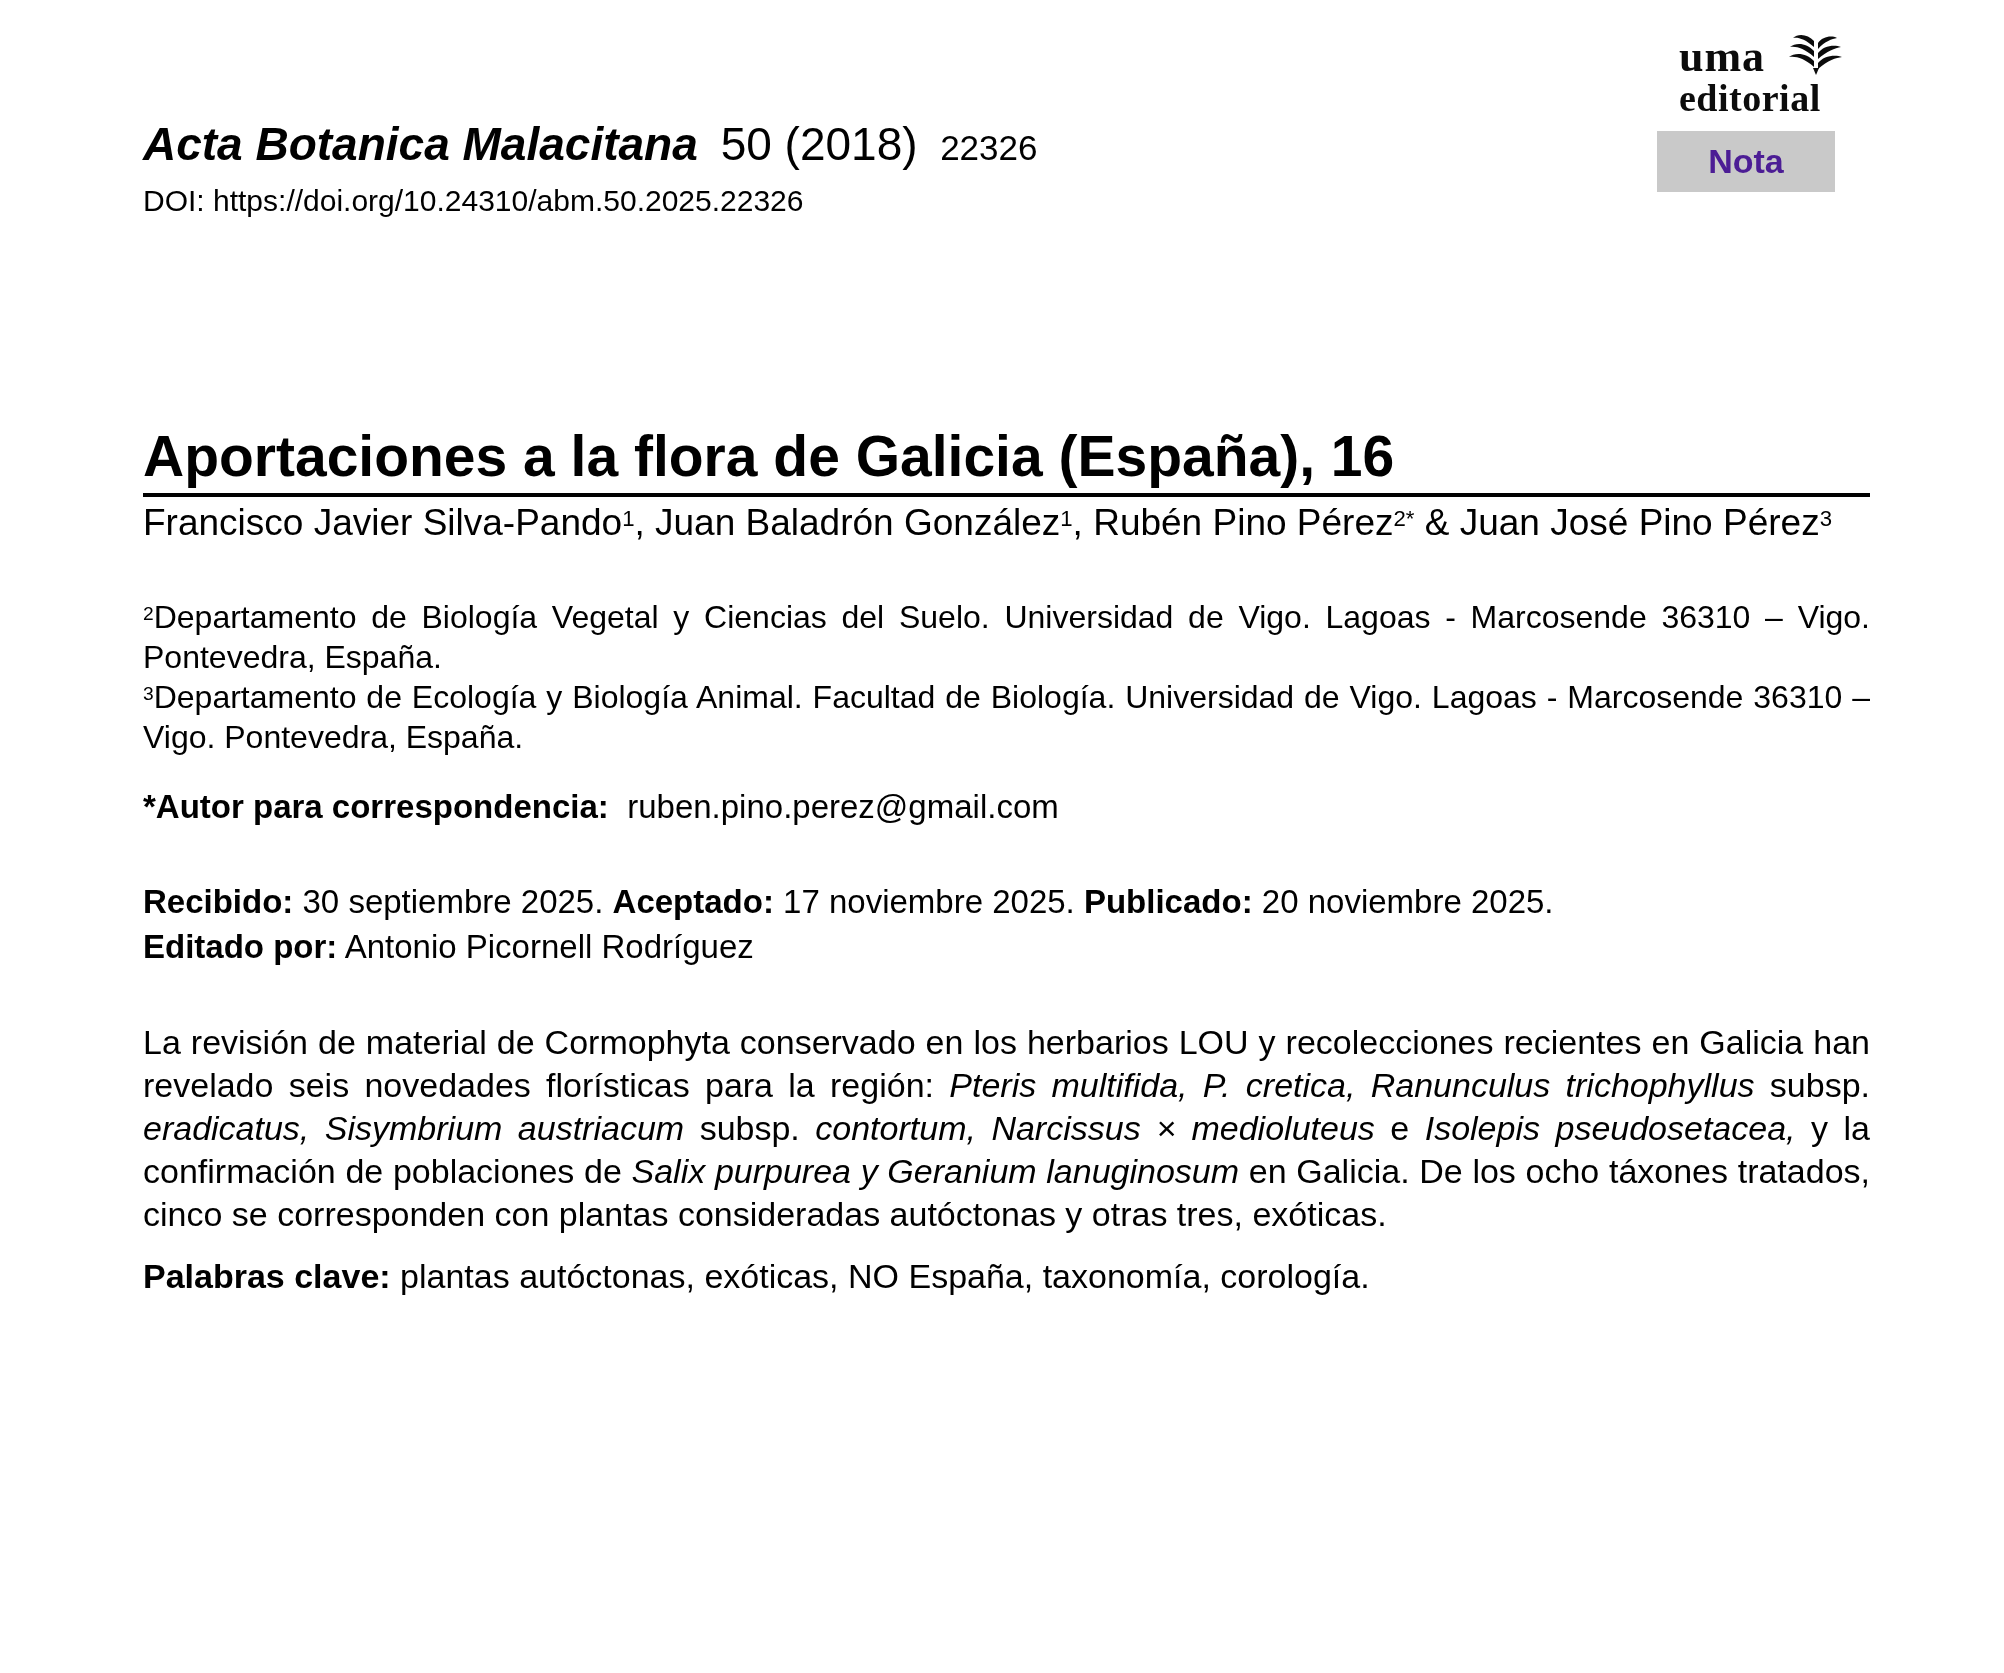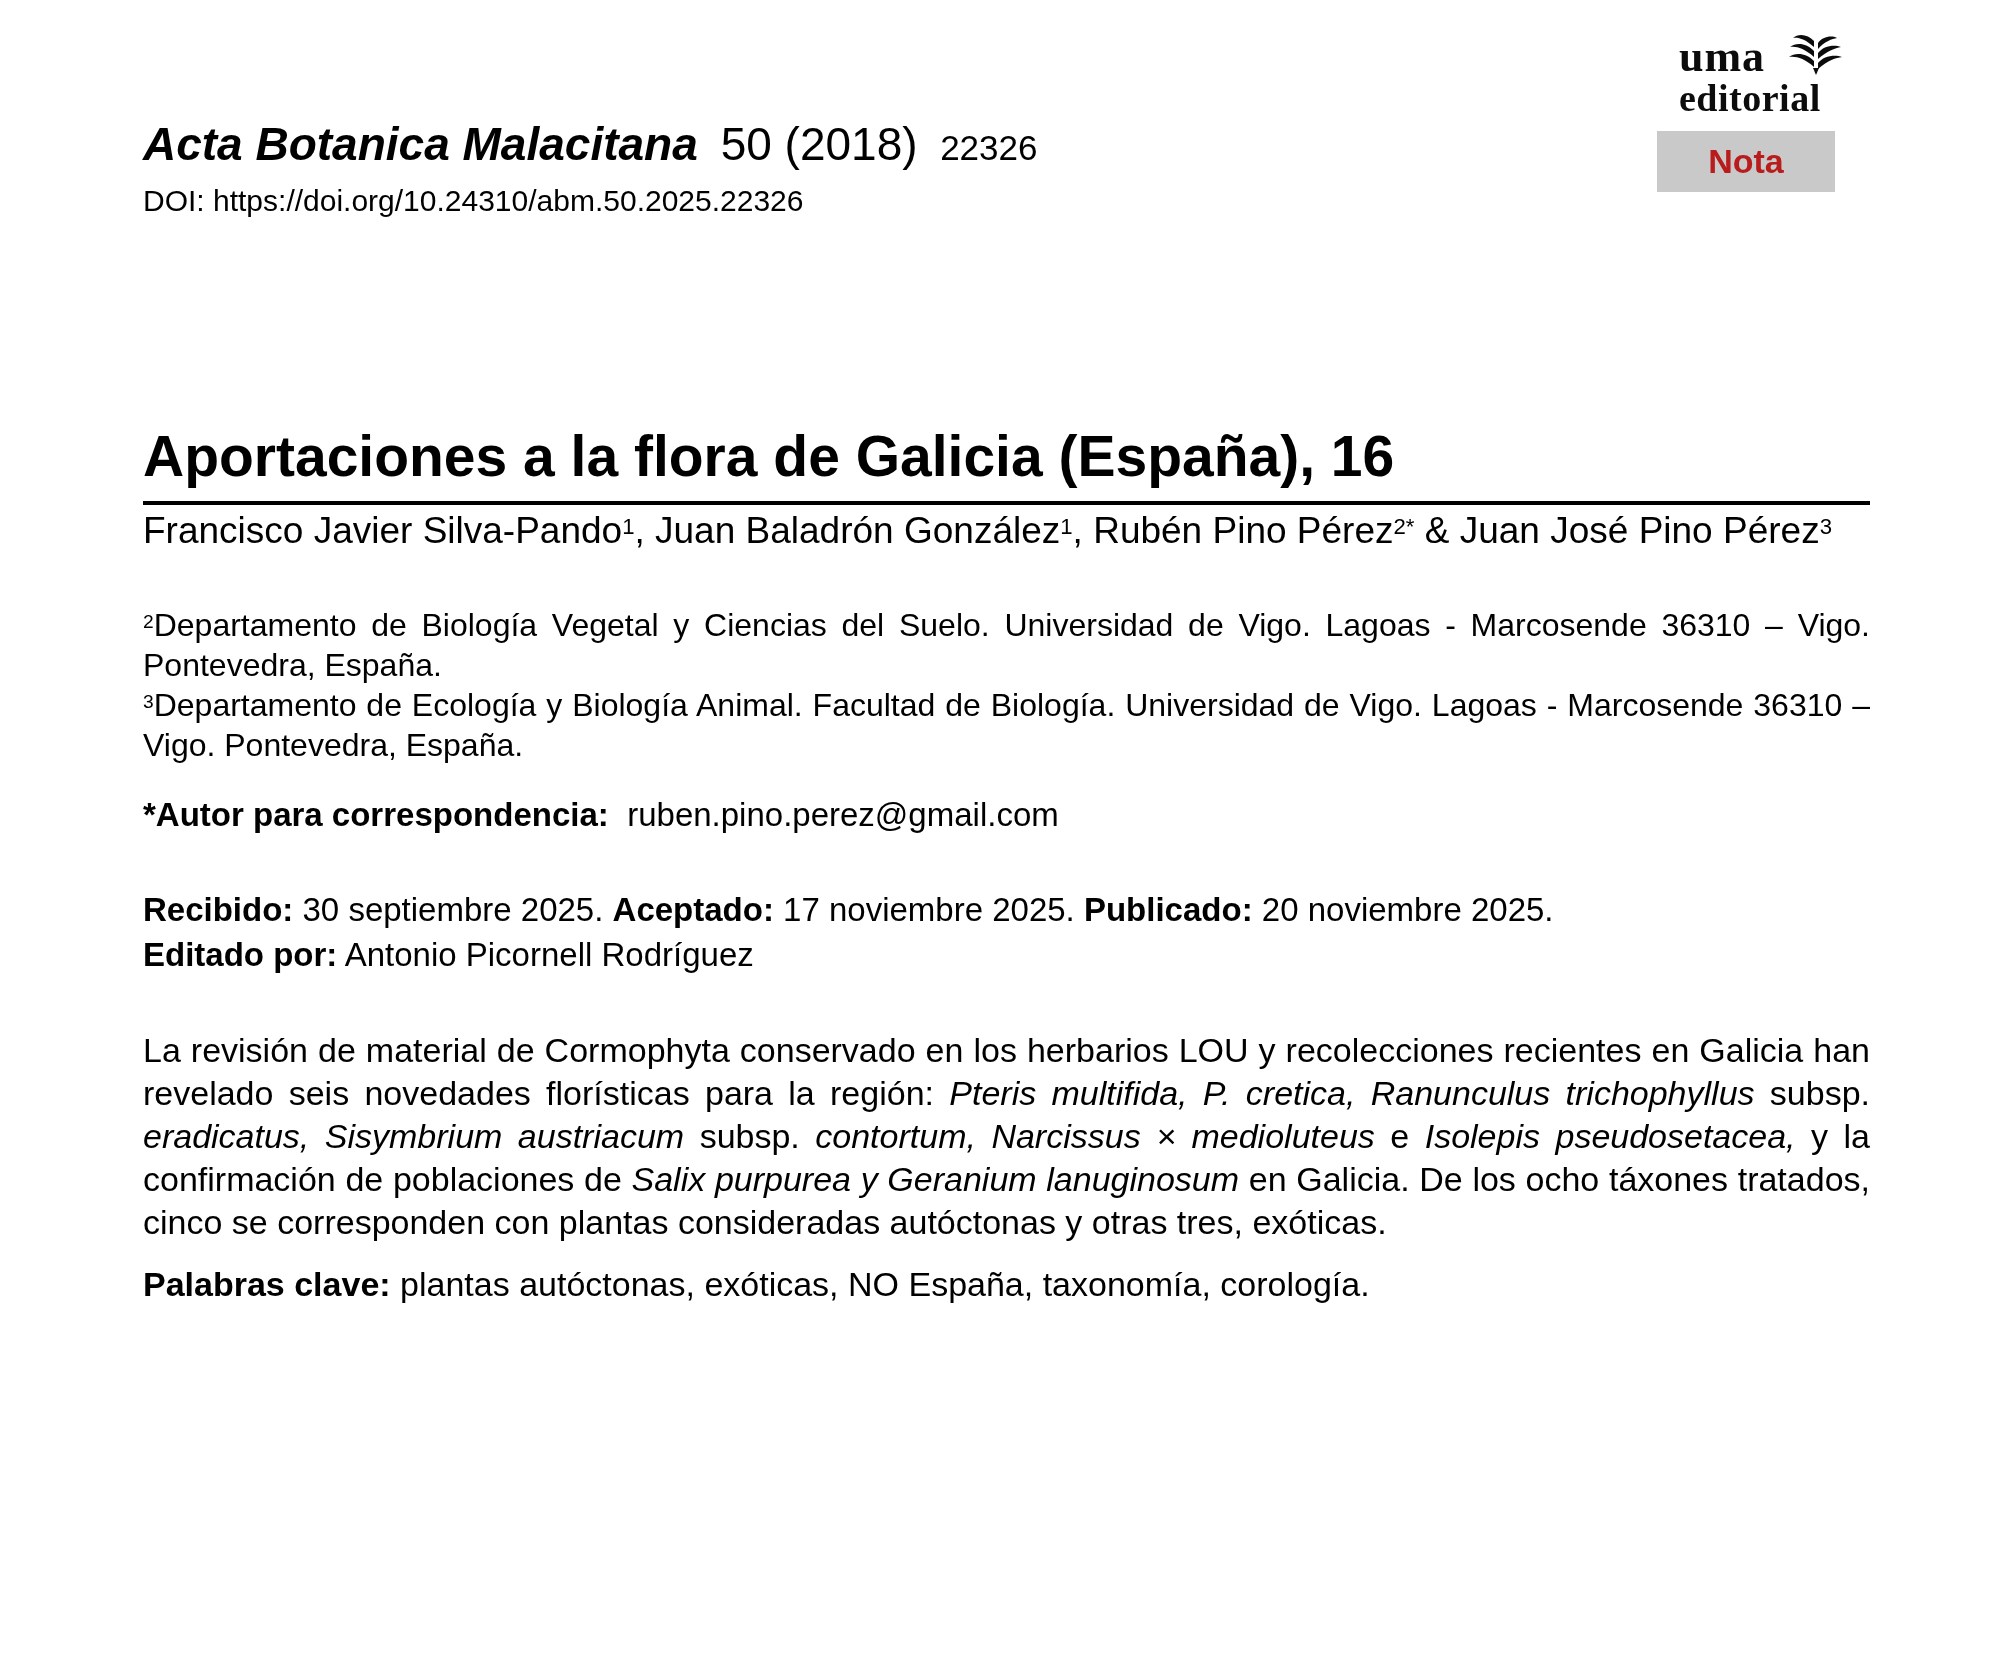--- a/index.html
+++ b/index.html
@@ -33,36 +33,36 @@
   .logo { margin-left: 22px; font-family: "Liberation Serif", serif; color: #0c0c0c; }
   .logo-row1 { display: flex; align-items: flex-end; gap: 24px; }
   .uma-text { font-size: 44px; font-weight: bold; line-height: 0.82; letter-spacing: 1px; }
   .book-icon svg { display: block; margin-bottom: 0px; }
   .editorial-text { font-size: 38px; font-weight: bold; line-height: 1.0; margin-top: 4px; letter-spacing: 0.5px; }
   .nota-badge {
     margin-top: 14px;
     width: 178px;
     height: 61px;
     background: #c9c9c9;
-    color: #b91c1c;
+    color: #4c1d95;
     font-family: "Liberation Sans", sans-serif;
     font-weight: bold;
     font-size: 34px;
     display: flex;
     align-items: center;
     justify-content: center;
   }
 
   
   .title {
     margin: 203px 0 0 0;
     font-size: 57px;
     line-height: 66px;
     font-weight: bold;
-    padding-bottom: 12px;
+    padding-bottom: 4px;
     border-bottom: 4px solid #000;
   }
   p { margin: 0; }
   .authors { margin-top: 4px; font-size: 37px; line-height: 44px; text-align: justify; }
   .affiliations { margin-top: 52px; }
   .affiliation { font-size: 32px; line-height: 40px; text-align: justify; }
   .corr   { margin-top: 28px; font-size: 33px; line-height: 44px; }
   .email  { margin-left: 0.28em; }
   .dates  { margin-top: 50px; font-size: 33px; line-height: 45px; }
   .edited { margin-top: 0;    font-size: 33px; line-height: 45px; }

